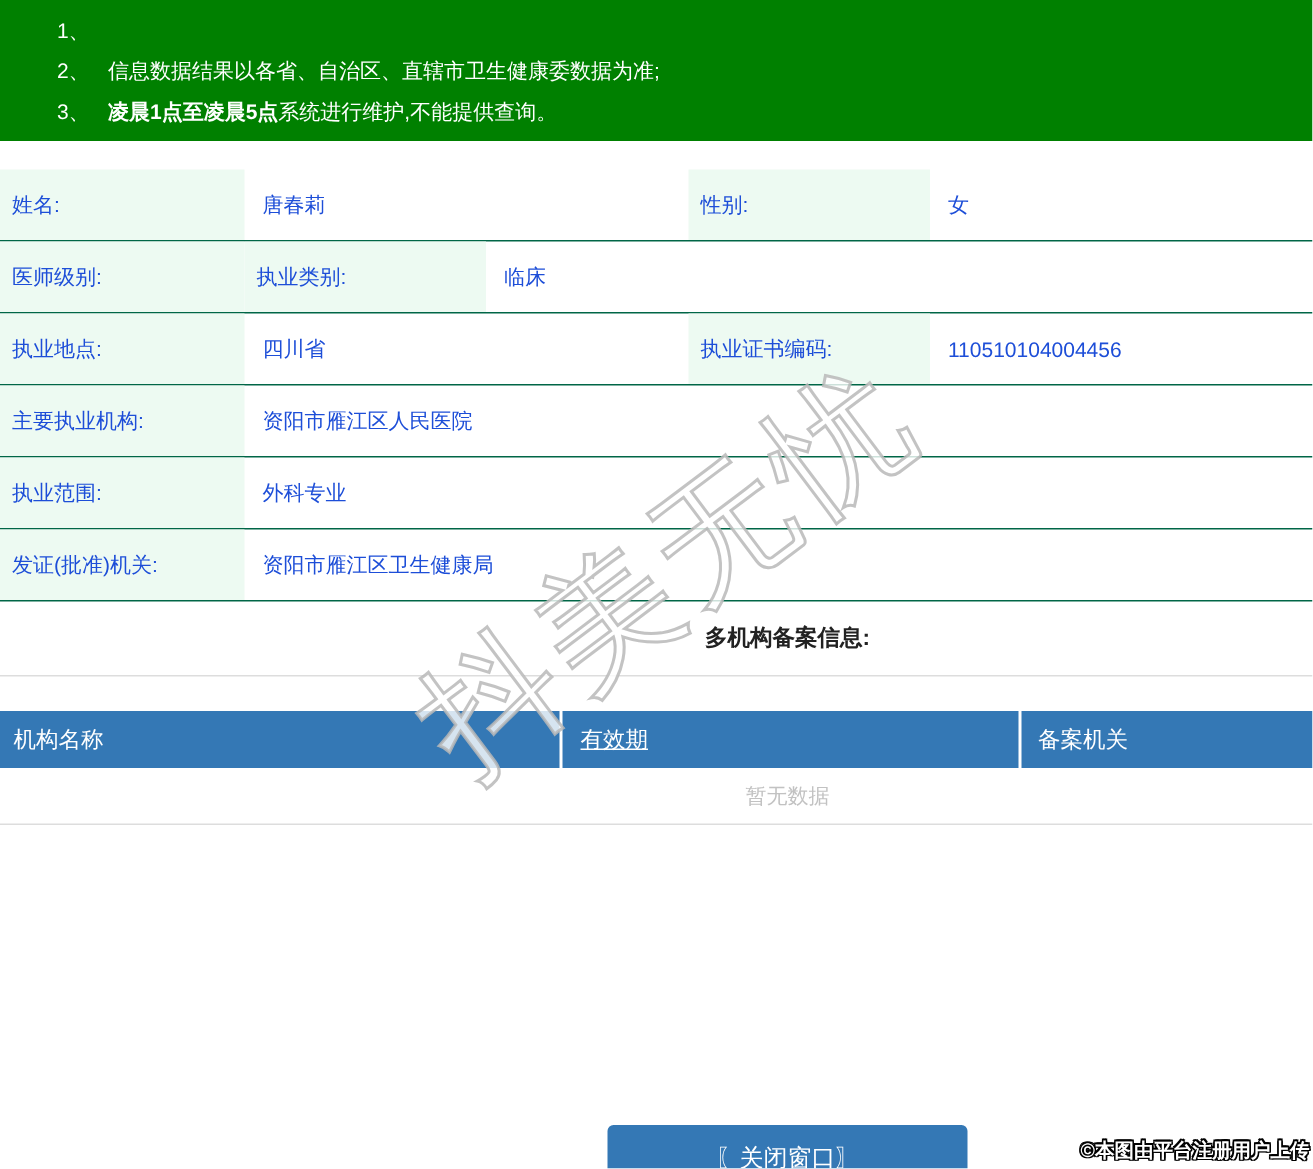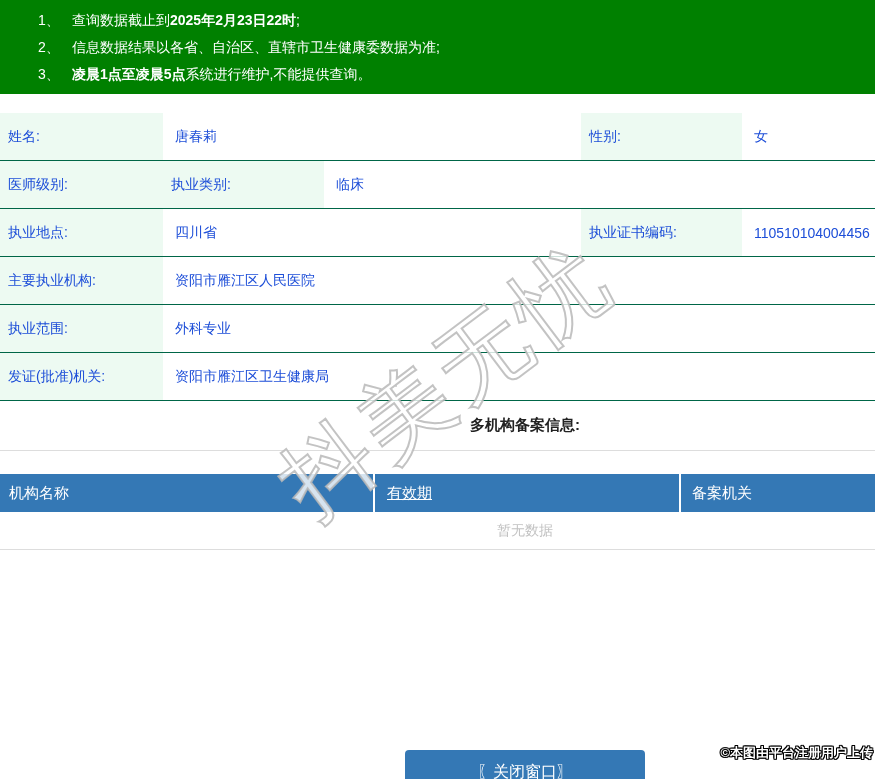--- a/index.html
+++ b/index.html
@@ -14,21 +14,21 @@
             padding-top:7px; box-sizing:border-box; }
   .notice-line { display:flex; line-height:27px; }
   .notice-num { margin-left:38px; width:34px; flex:none; }
   .notice-bold { font-weight:bold; }
 
   
   .info-table { margin-top:19px; width:1050px; }
   .info-row { display:flex; height:47px; border-bottom:1px solid #006647; }
   .cell { display:flex; align-items:center; font-size:14px; color:#1d4ed8; box-sizing:border-box; }
   .cell.lab1 { background:#edfaf2; width:163px; padding-left:8px; flex:none; }
-  .cell.val1 { width:418px; padding-left:12px; flex:none; }
+  .cell.val1 { width:296px; padding-left:12px; flex:none; }
   .cell.lab2 { background:#edfaf2; width:161px; padding-left:8px; flex:none; }
   .cell.val2 { flex:1; padding-left:12px; }
   .cell.valwide { flex:1; padding-left:12px; }
 
   
   .section-title { width:1050px; height:50px; box-sizing:border-box; padding-top:15px;
                    text-align:center; font-weight:bold; font-size:15px; color:#222;
                    border-bottom:1px solid #ddd; }
 
   
@@ -47,35 +47,34 @@
   .close-btn { width:240px; height:44px; background:#3478b5; color:#fff; font-size:16px;
                border:none; border-radius:4px; font-family:inherit; cursor:pointer; }
 
   
   .watermark { position:absolute; left:250px; top:335px; width:392px; text-align:center;
                font-size:90px; line-height:92px; letter-spacing:6px; white-space:nowrap;
                transform:rotate(-37deg); color:rgba(255,255,255,0.8);
                -webkit-text-stroke:2px rgba(185,185,185,0.85); pointer-events:none; }
 
   
-  .attribution { position:absolute; right:2px; bottom:17px; color:#fff; font-size:13px;
+  .attribution { position:absolute; right:2px; bottom:3px; color:#fff; font-size:13px;
                  font-weight:bold;
                  text-shadow:-1px -1px 0 #000,1px -1px 0 #000,-1px 1px 0 #000,1px 1px 0 #000,
                              0 -1px 0 #000,0 1px 0 #000,-1px 0 0 #000,1px 0 0 #000; }
 </style>
 </head>
 <body>
 
 <div class="viewport">
   <div class="container">
 
     <div class="banner">
       <div class="notice-line">
         <span class="notice-num">1、</span>
-        <span><span>查询数据截止到</span><span class="notice-bold">2025年2月23日22时</span><span>;</span></span>
       </div>
       <div class="notice-line">
         <span class="notice-num">2、</span>
         <span><span>信息数据结果以各省、自治区、直辖市卫生健康委数据为准;</span><span class="notice-bold"></span><span></span></span>
       </div>
       <div class="notice-line">
         <span class="notice-num">3、</span>
         <span><span></span><span class="notice-bold">凌晨1点至凌晨5点</span><span>系统进行维护,不能提供查询。</span></span>
       </div>
     </div>

